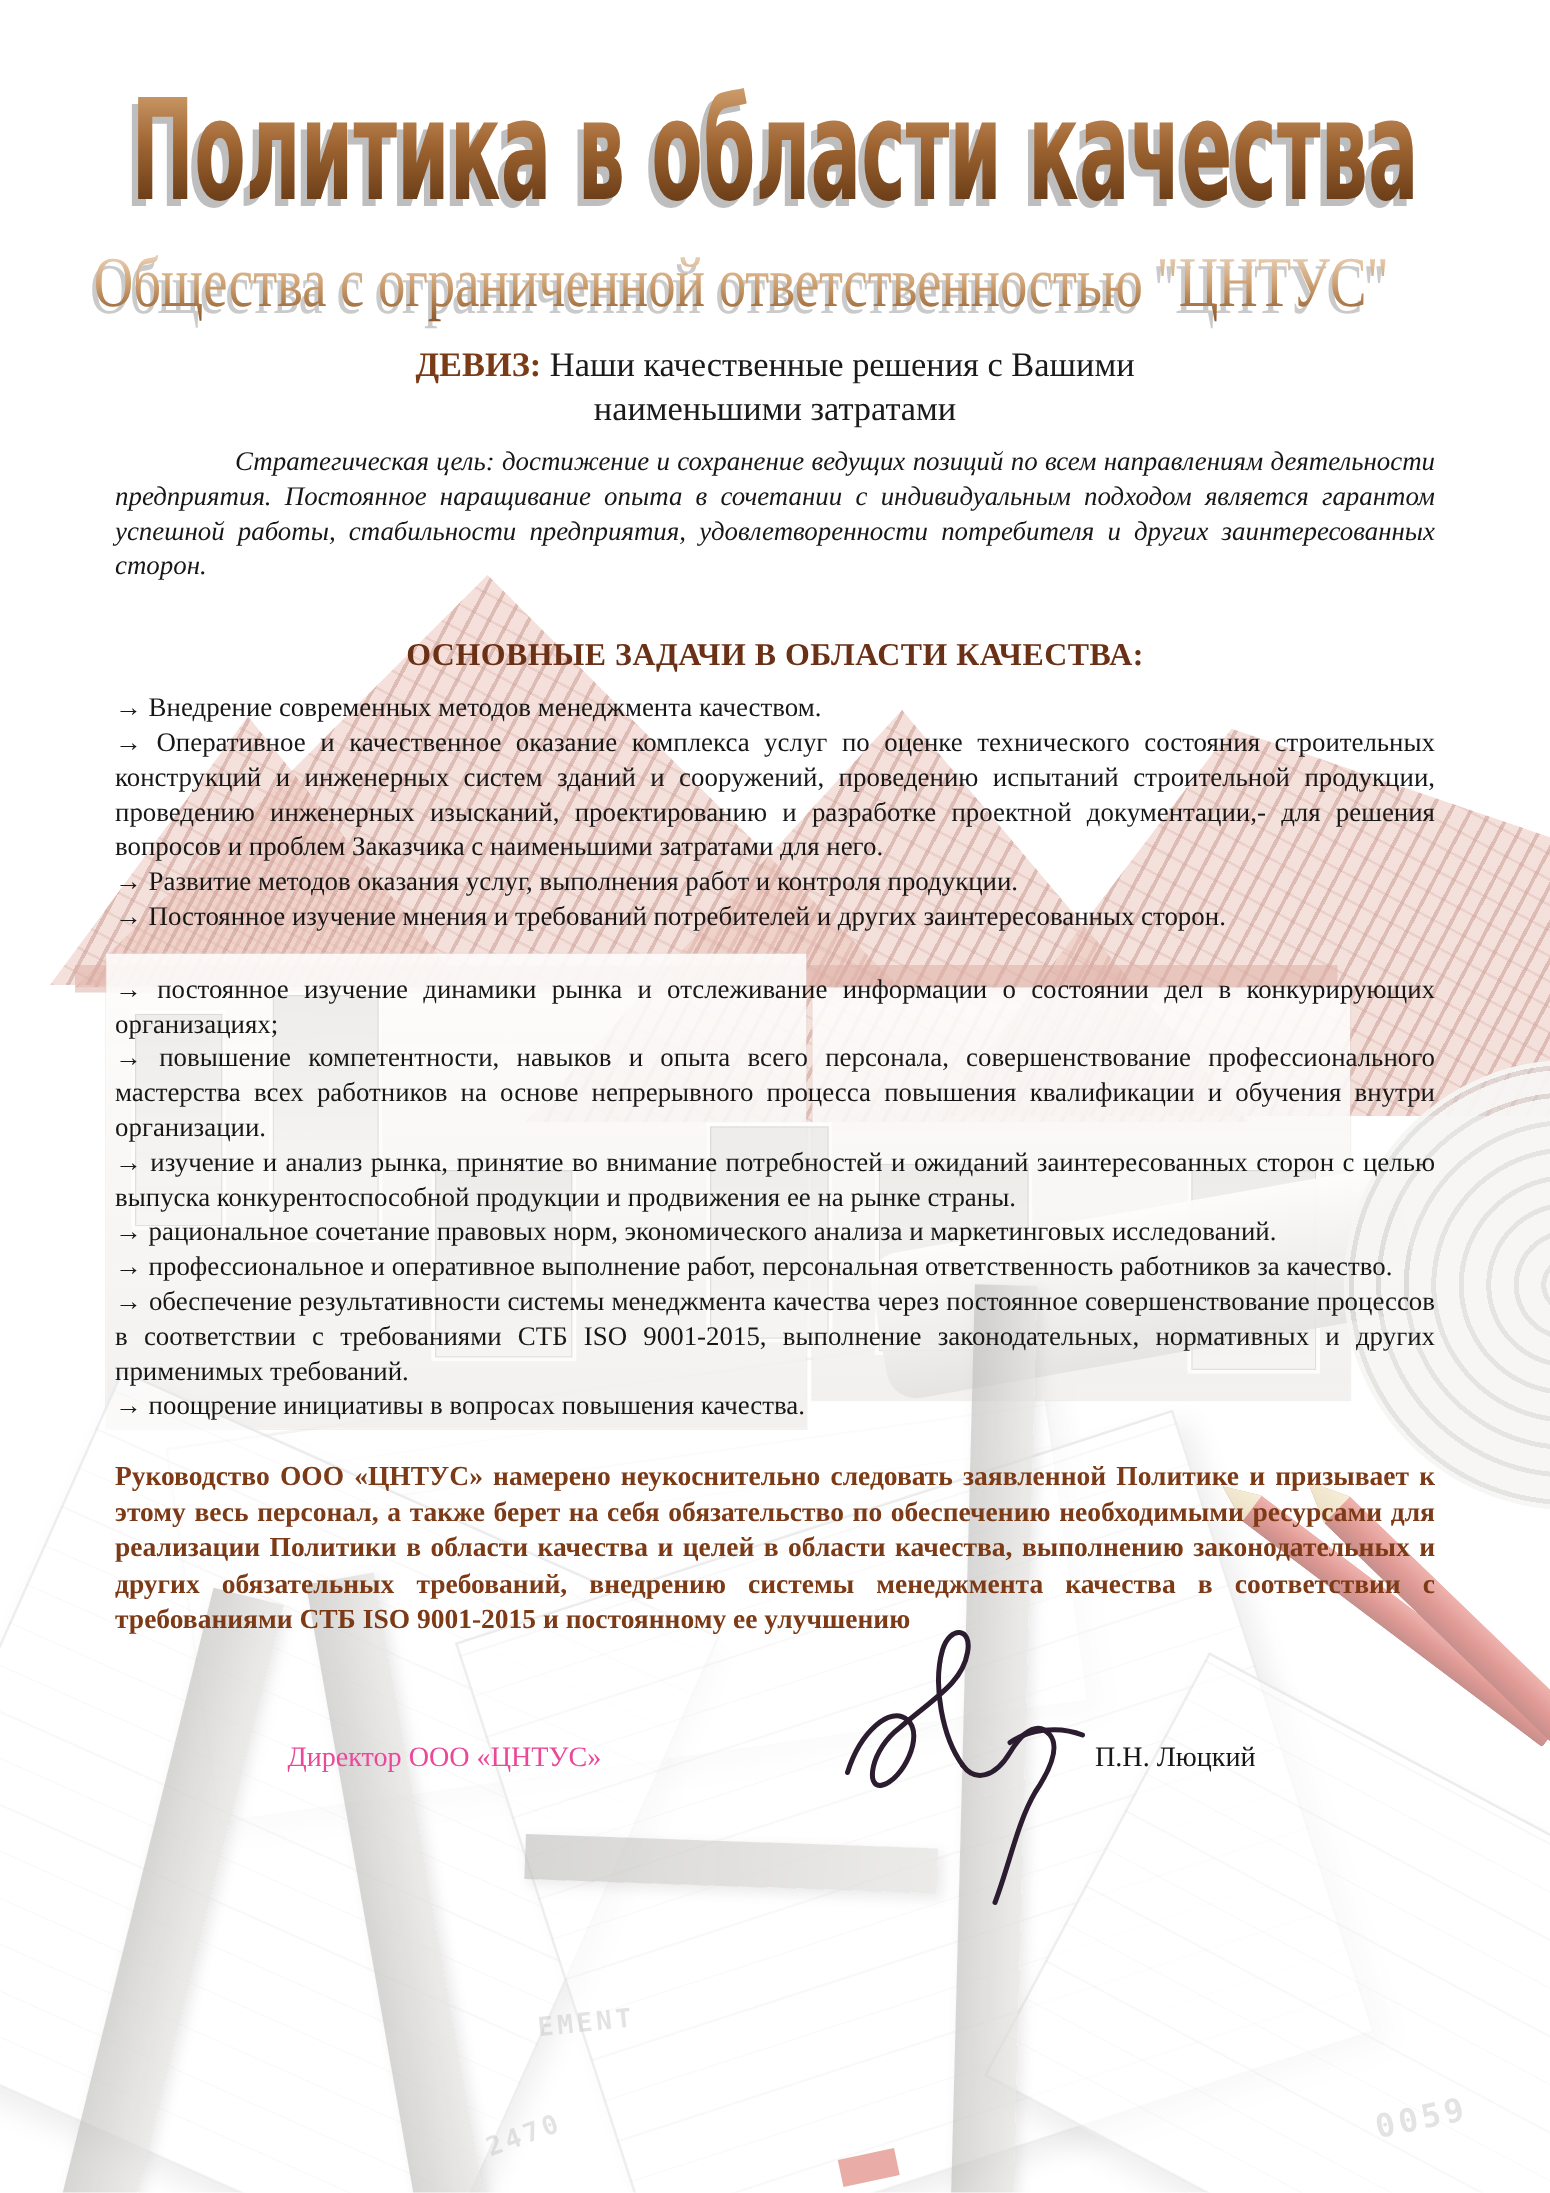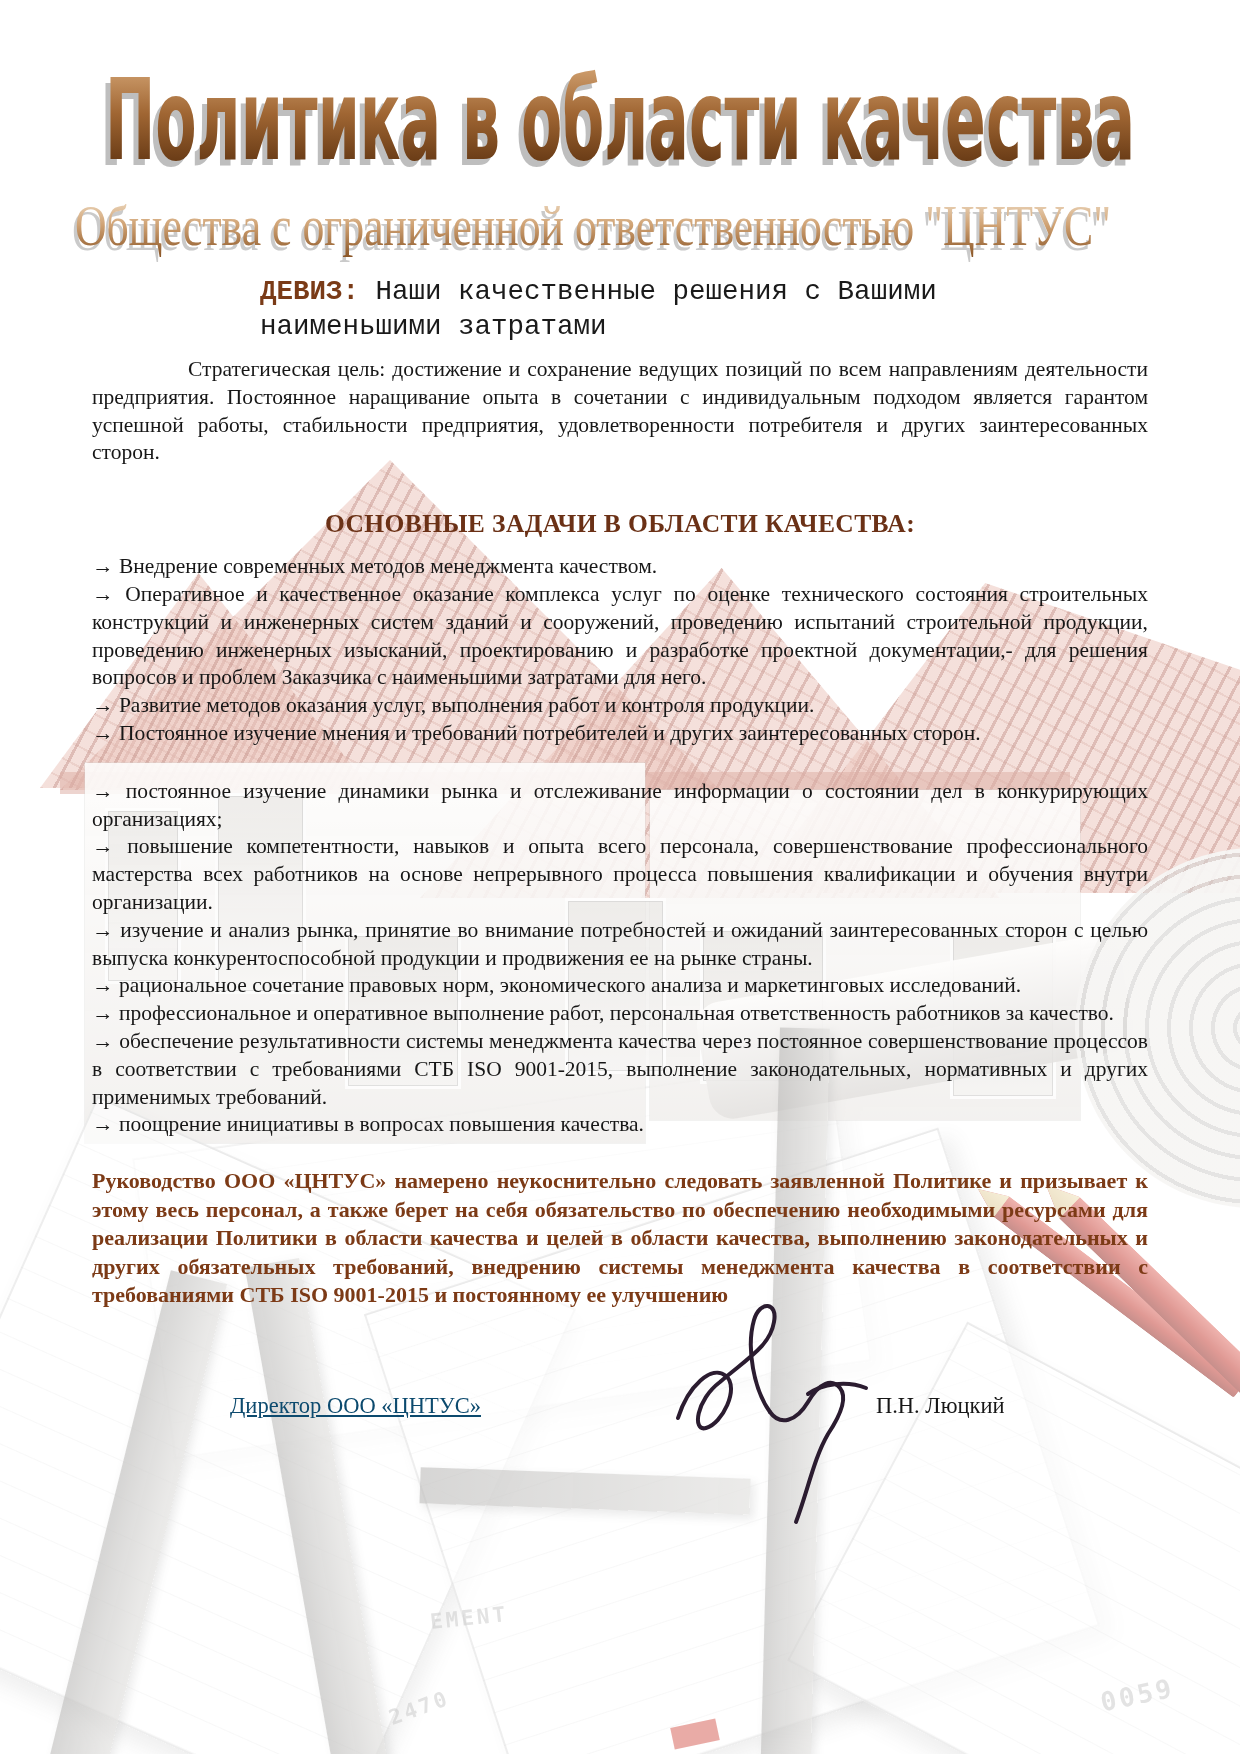--- a/index.html
+++ b/index.html
@@ -92,48 +92,48 @@
 
   
   .content{position:relative;z-index:1;}
   .header-svg{display:block;margin-top:28px;}
   .t-shadow{font-family:"DejaVu Sans", sans-serif;font-weight:bold;font-size:112px;fill:#a9a9a9;opacity:.75;}
   .t-main  {font-family:"DejaVu Sans", sans-serif;font-weight:bold;font-size:112px;fill:url(#gTitle);}
   .s-shadow{font-family:"Liberation Serif", serif;font-size:57px;fill:#b5b5b5;opacity:.7;}
   .s-main  {font-family:"Liberation Serif", serif;font-size:57px;fill:url(#gSub);}
 
   .motto{
-    width:720px;margin:6px auto 0 auto;text-align:left;
-    font-size:27.5px;line-height:35px;color:#1a1a1a;font-family:Liberation Mono, monospace;
+    width:720px;margin:6px auto 0 auto;text-align:center;
+    font-size:27.5px;line-height:35px;color:#1a1a1a;
   }
   .motto .label{font-weight:bold;color:#7a3b17;}
 
   .body-text{
     margin:0 92px;text-align:justify;
     font-size:21.5px;line-height:27.8px;color:#171717;
   }
-  .intro{margin-top:12px;text-indent:96px;}
+  .intro{margin-top:12px;text-indent:96px;font-style:italic;}
 
   .sec-heading{
     text-align:center;font-weight:bold;font-size:25.5px;color:#6b3116;
     letter-spacing:.4px;margin-top:42px;
   }
   .bullets{list-style:none;padding:0;margin:14px 92px 0 92px;}
   .bullets li{
     text-align:justify;font-size:21.5px;line-height:27.8px;color:#171717;
   }
   .bullets-paths{margin-top:30px;}
 
   .commitment{
     margin:28px 92px 0 92px;text-align:justify;font-weight:bold;
     font-size:22px;line-height:28.5px;color:#7c3a16;
   }
 
   .sig-area{position:relative;height:150px;margin-top:55px;}
-  .sig-pos{position:absolute;left:230px;top:28px;font-size:22.5px;color:#0c4a6e;text-decoration:underline;}
+  .sig-pos{position:absolute;left:230px;top:28px;font-size:22.5px;color:#ec4899;}
   .sig-name{position:absolute;left:876px;top:28px;font-size:22.5px;color:#171717;}
   .sig-svg{position:absolute;left:640px;top:-75px;}
 </style>
 </head>
 <body>
 
 <div class="page">
 
   <div class="bg">
     <div class="sheet sheet-4"></div>

